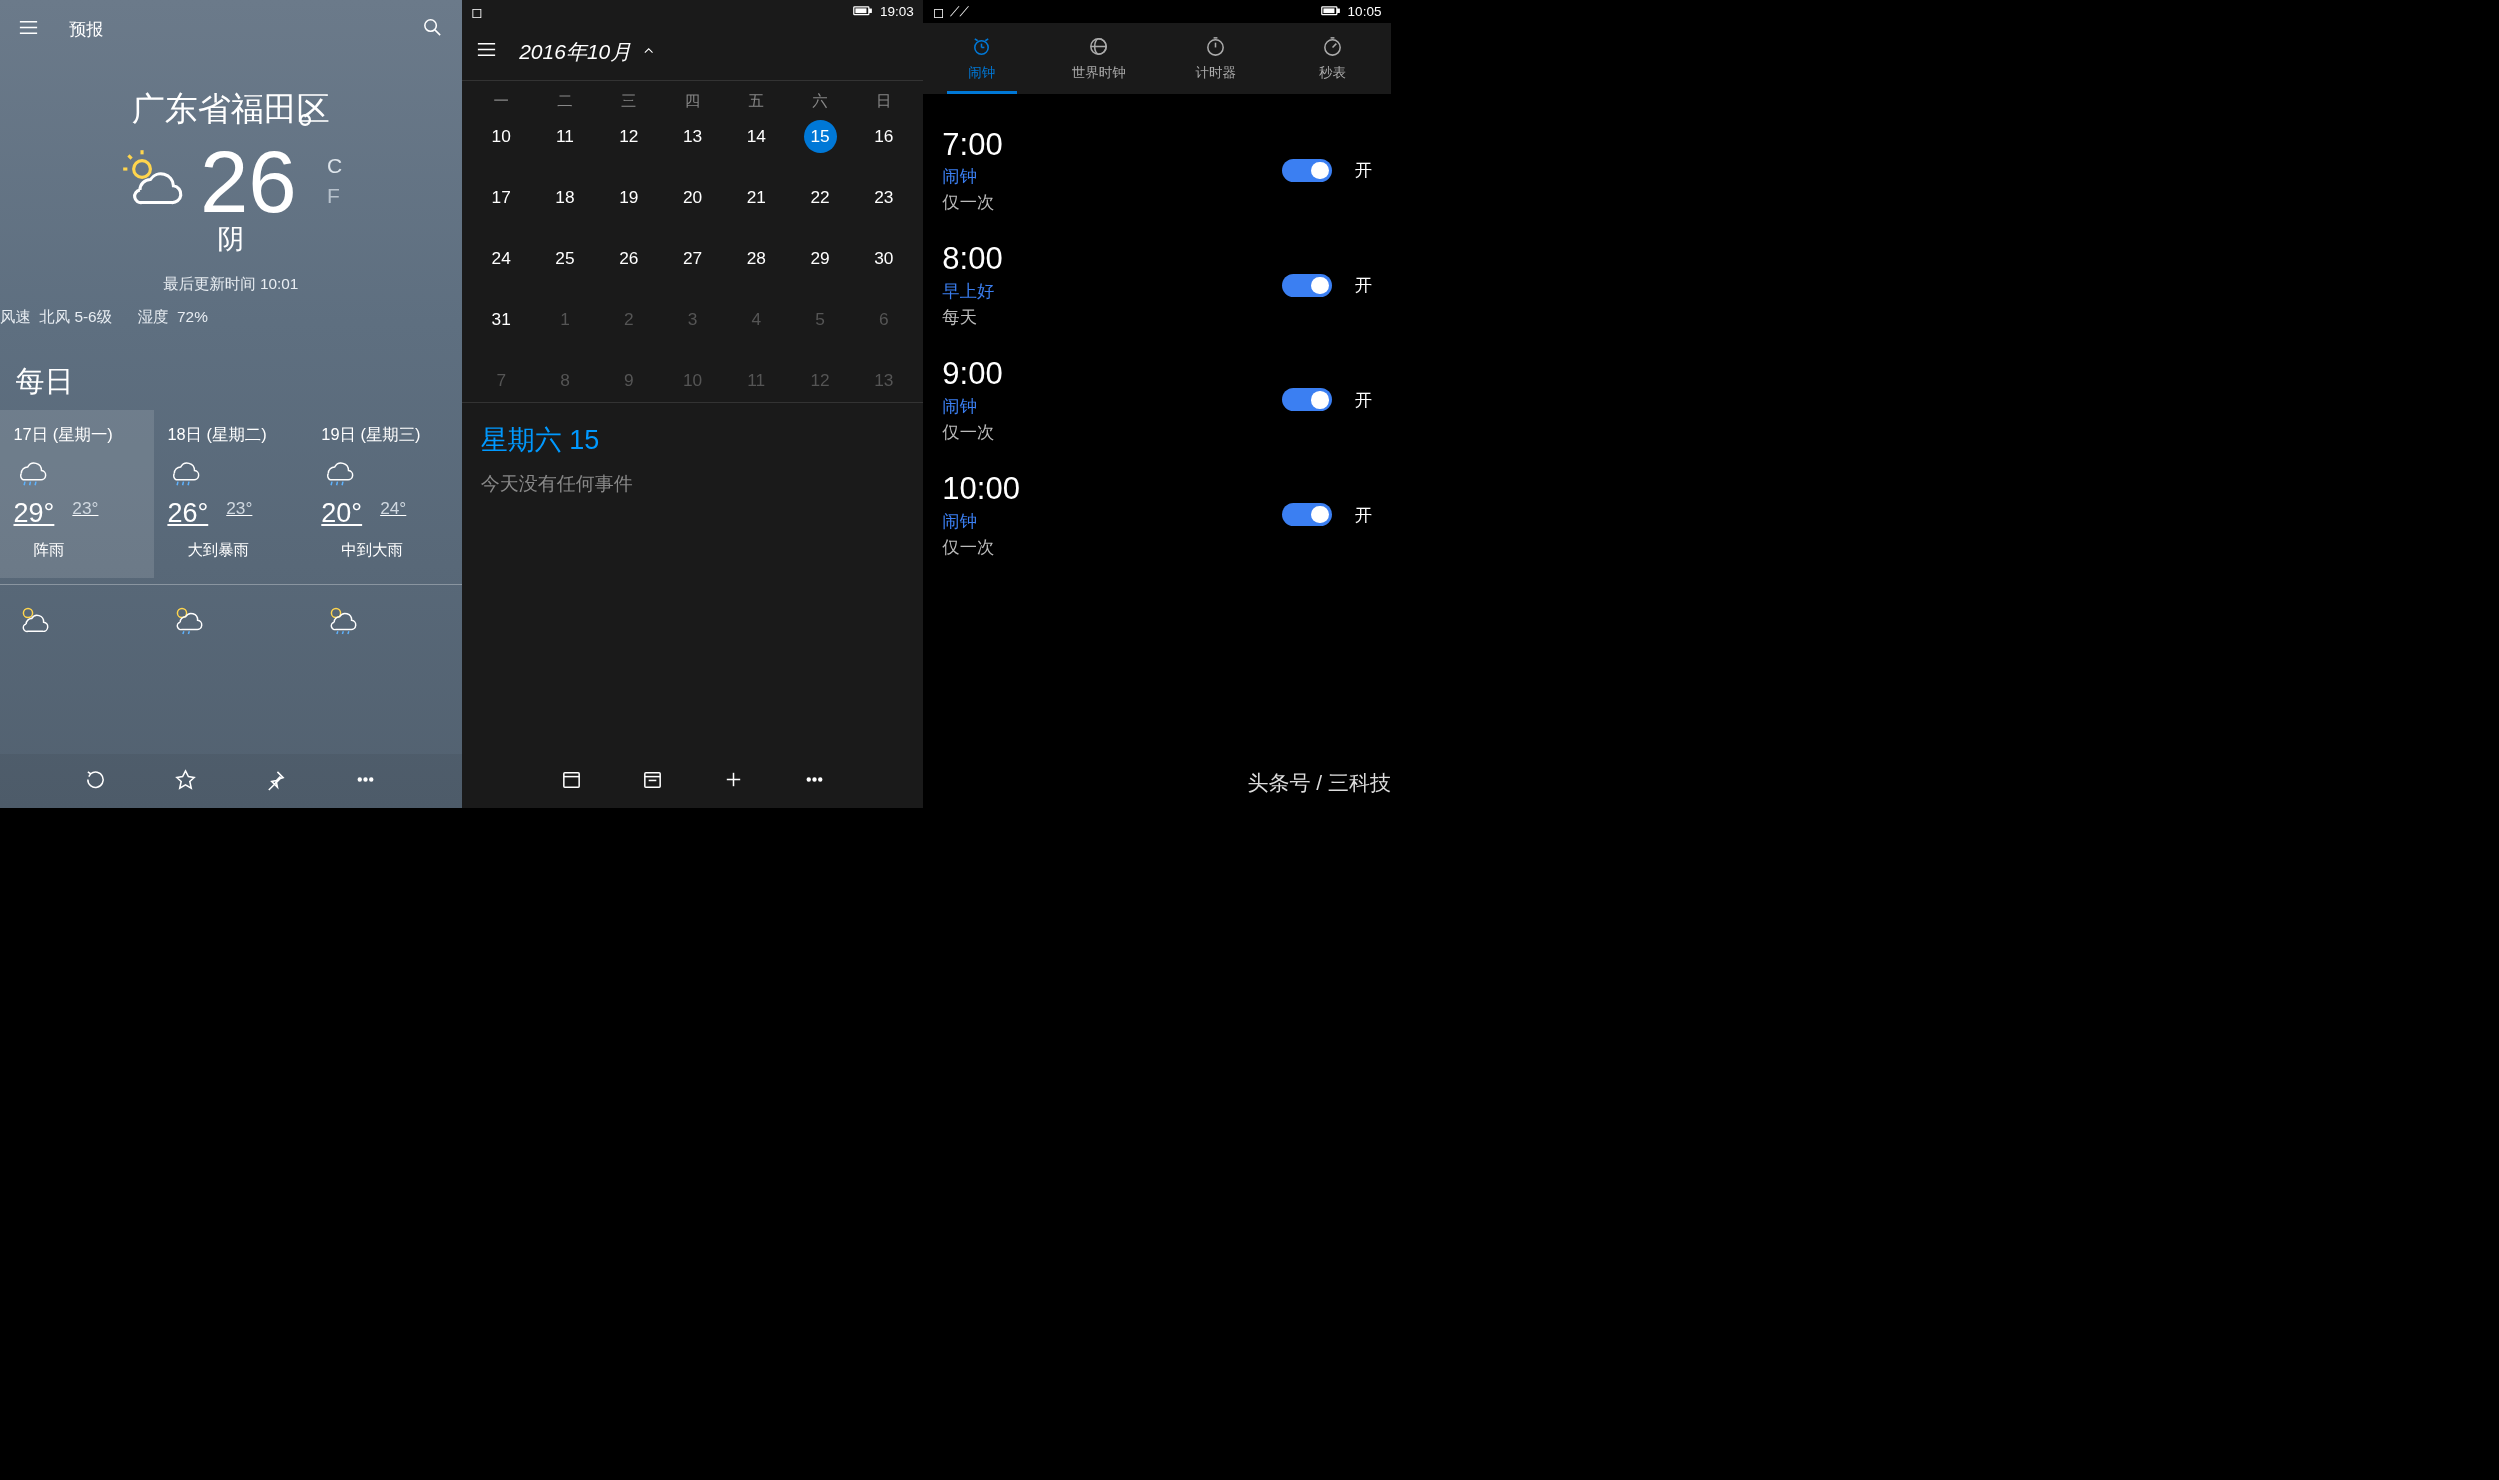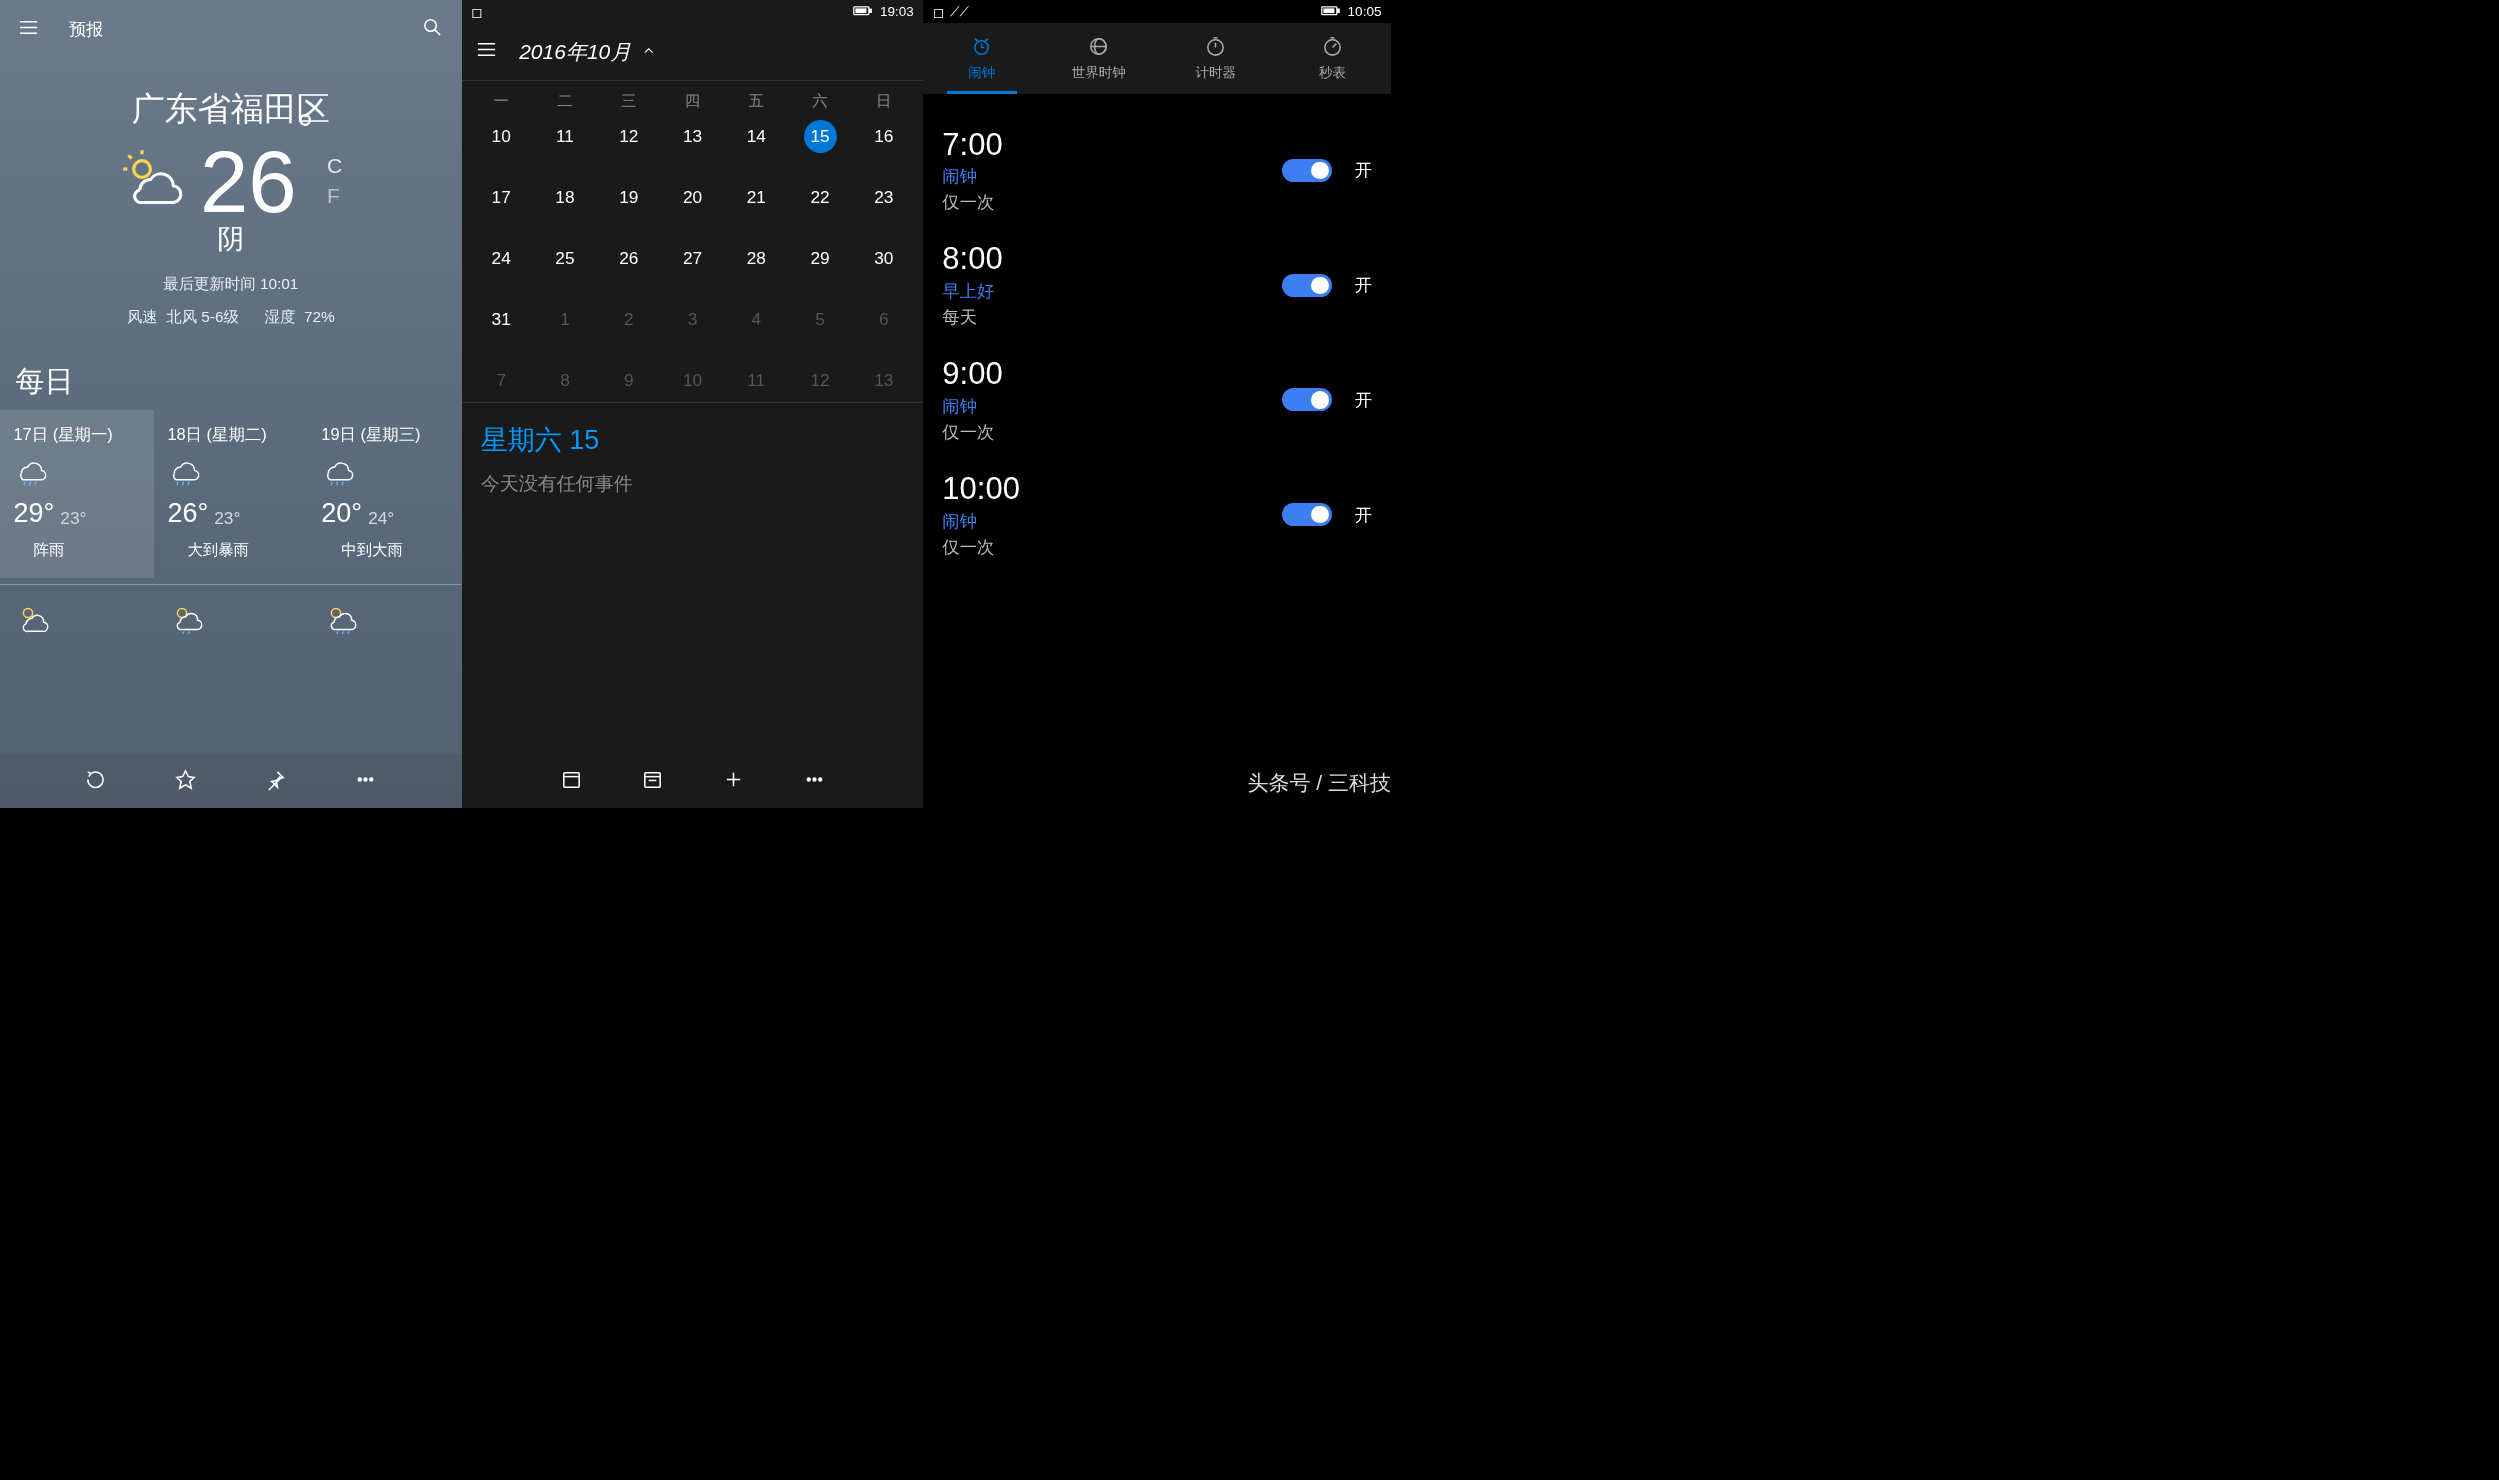--- a/index.html
+++ b/index.html
@@ -18,28 +18,28 @@
 .w-top .title { font-size: 17px; font-weight: 400; }
 .w-top .search { margin-left: auto; }
 .w-body { flex: 1; overflow: hidden; display: flex; flex-direction: column; }
 .w-loc { text-align: center; font-size: 33px; margin-top: 29px; font-weight: 400; }
 .w-current { display: flex; justify-content: center; align-items: center; gap: 13.5px; margin-top: 5.8px; }
 .w-temp { font-size: 87px; font-weight: 200; line-height: 1; }
 .w-deg { font-size: 42px; font-weight: 200; vertical-align: top; position: relative; top: -29px; }
 .w-units { display: flex; flex-direction: column; font-size: 21px; gap: 5.8px; color: #dfe6ec; font-weight: 300; }
 .w-cond { text-align: center; font-size: 27px; margin-top: -3.8px; }
 .w-upd { text-align: center; font-size: 15.4px; margin-top: 17.3px; color: #e8edf2; }
-.w-meta { text-align: center; font-size: 15.4px; margin-top: 11.5px; color: #e8edf2; }
+.w-meta { font-size: 15.4px; margin-top: 11.5px; color: #e8edf2; }
 .w-sec-title { font-size: 29px; padding: 7.7px 15.4px; margin-top: 27px; }
 .w-daily { display: flex; }
 .w-day { flex: 1; padding: 13.5px 13.5px 17.3px; }
 .w-day.sel { background: rgba(255,255,255,0.12); }
 .w-day-date { font-size: 16.4px; margin-bottom: 9.6px; }
 .w-day-ico { font-size: 29px; margin-bottom: 7.7px; height: 35px; }
-.w-day-temps { display: flex; align-items: flex-end; gap: 6px; }
+.w-day-temps { display: flex; align-items: flex-start; gap: 18px; text-decoration: underline; }
 .w-hi { font-size: 27px; }
 .w-lo { font-size: 17.3px; color: #d0d8e0; }
 .w-day-cond { font-size: 15.4px; margin-top: 11px; padding-left: 20px; }
 .w-hourly { display: flex; margin-top: 5.8px; border-top: 1px solid rgba(255,255,255,0.3); padding-top: 9.6px; }
 .w-hour { flex: 1; text-align: left; padding: 7.7px 17.3px; font-size: 29px; }
 .w-bottom { height: 54px; display: flex; align-items: center; justify-content: center; gap: 67px; background: rgba(0,0,0,0.06); }
 
 
 .c-top { display: flex; align-items: center; height: 58px; padding: 0 13.5px; gap: 21px; border-bottom: 1px solid #333; font-style: italic; }
 .c-title { font-size: 21px; font-weight: 500; display: flex; align-items: center; gap: 9.6px; }

